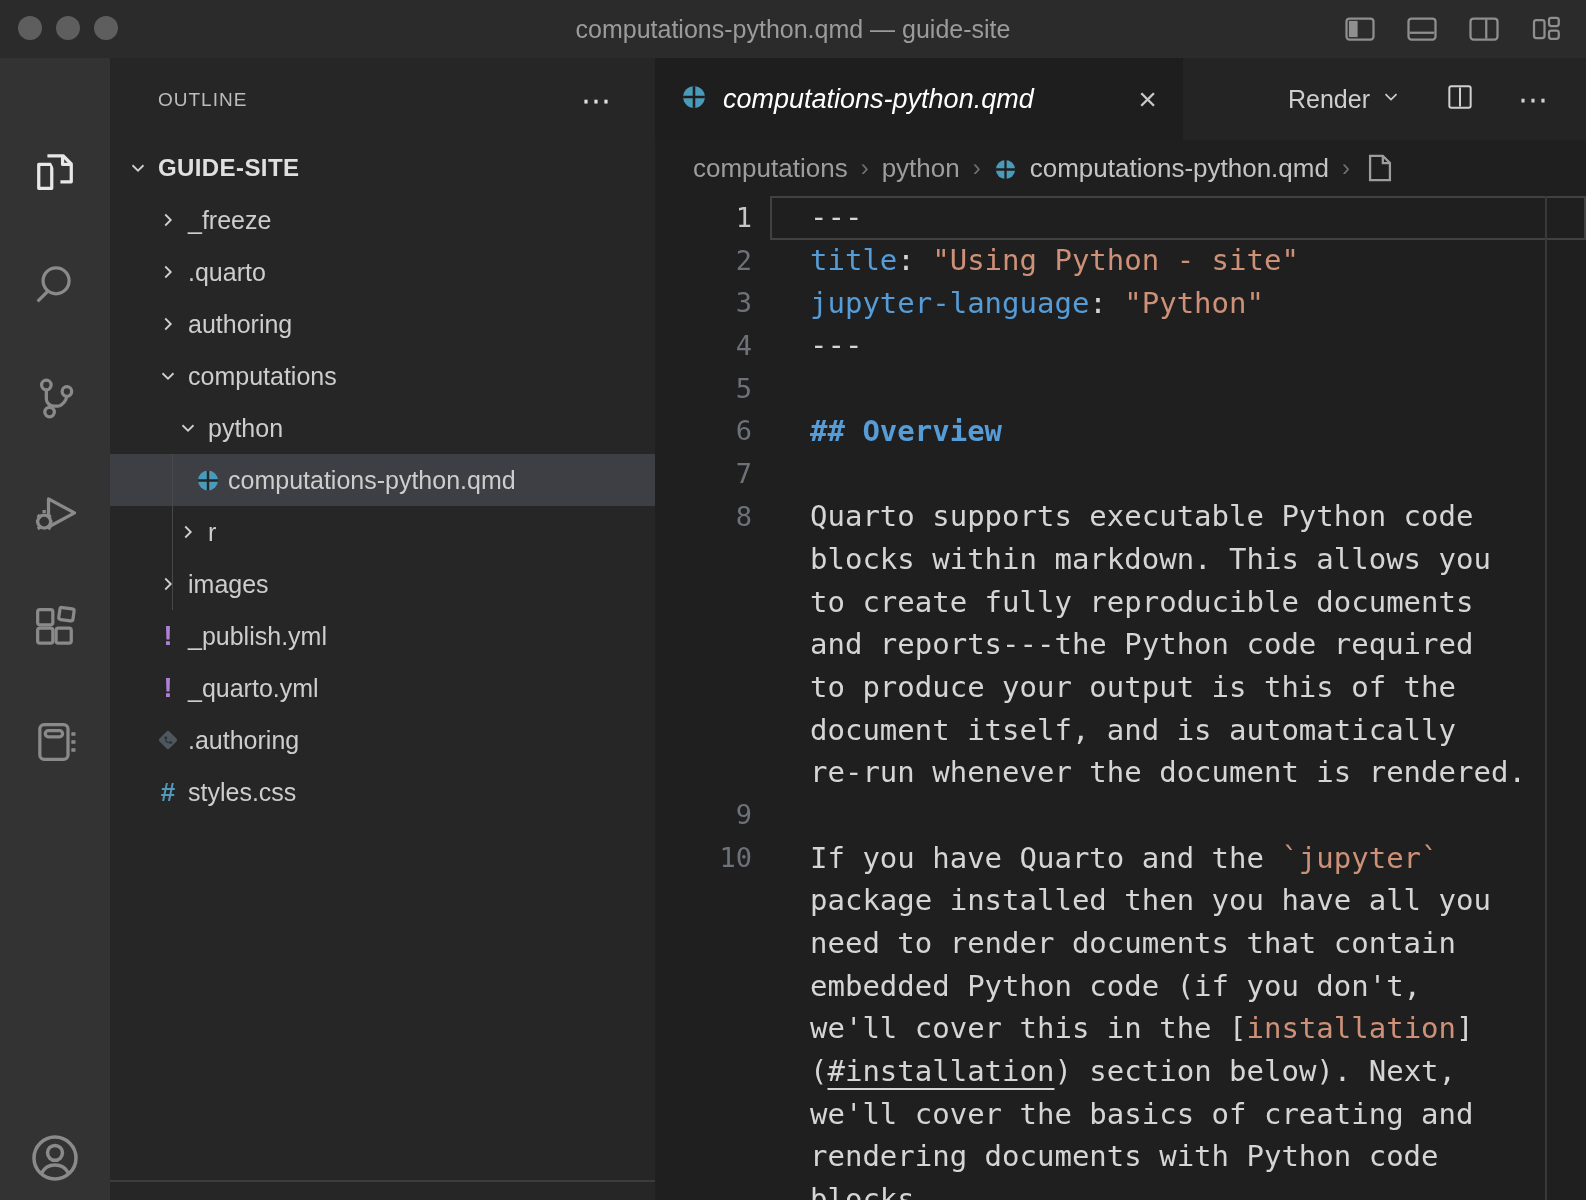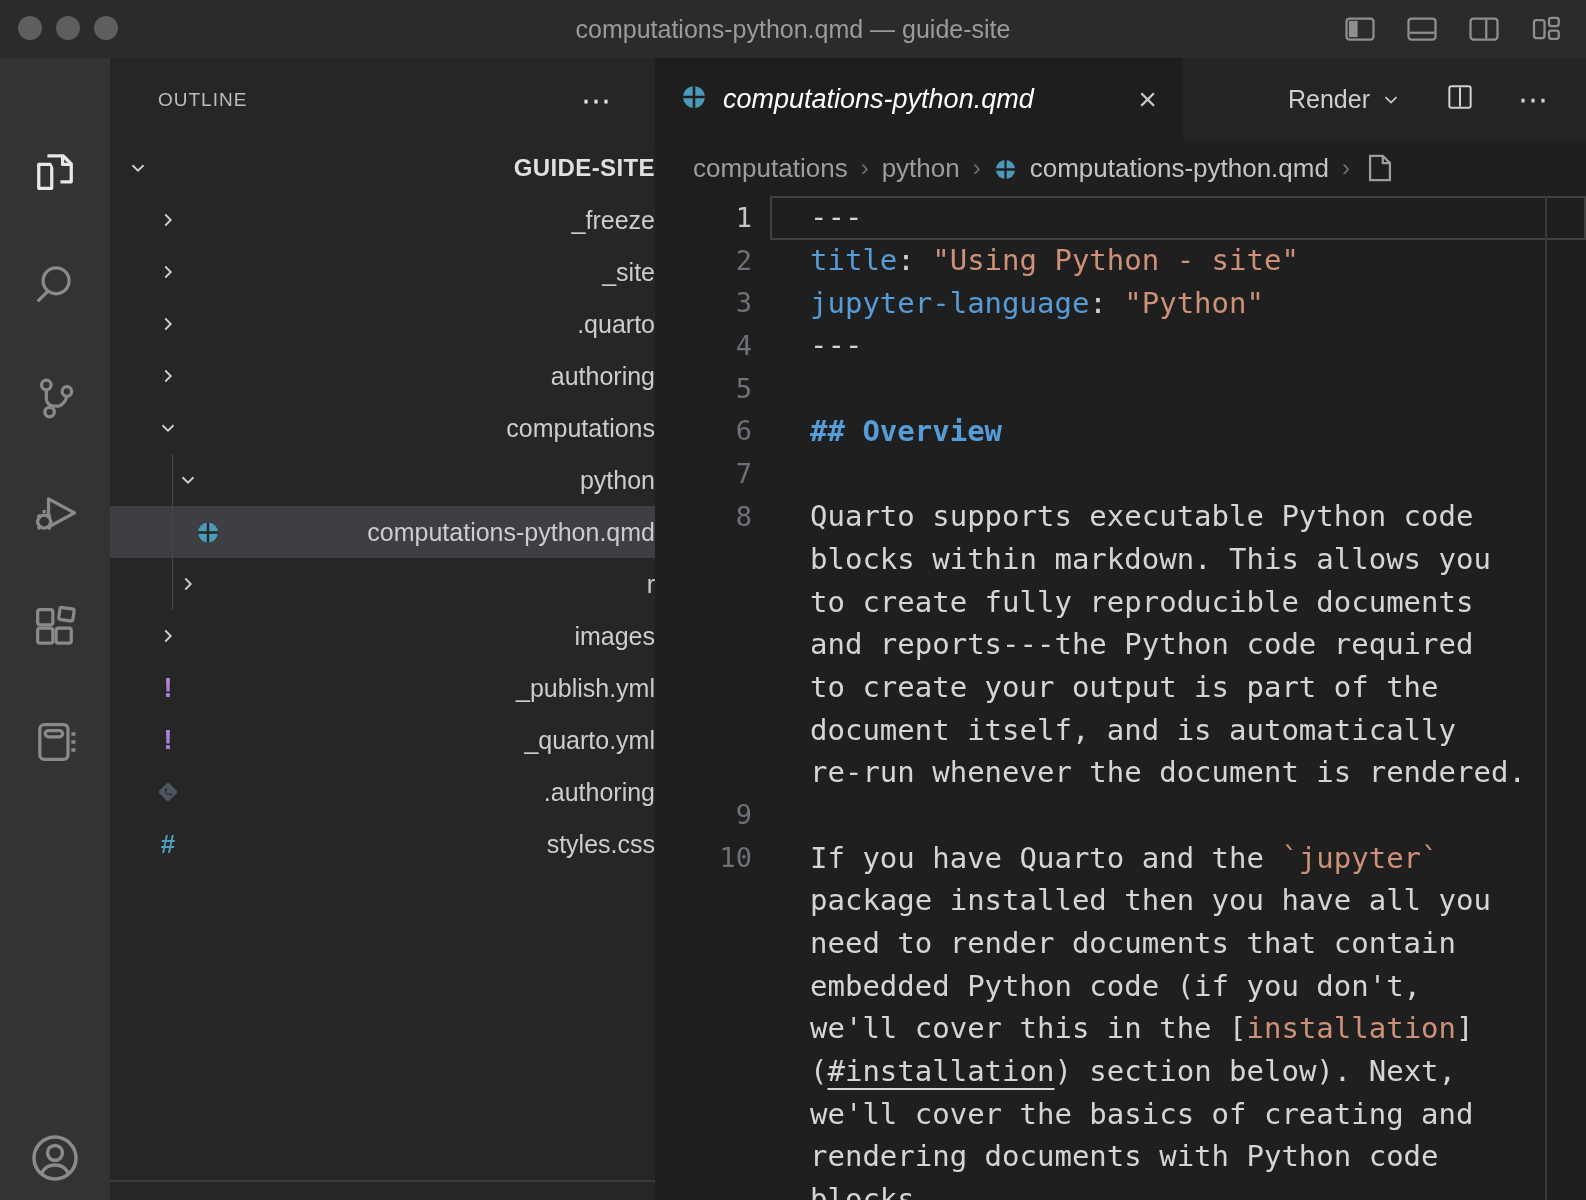--- a/index.html
+++ b/index.html
@@ -21,38 +21,38 @@
   .activitybar{ position:absolute; top:58px; left:0; width:110px; bottom:0; background:#333334; }
   .ab-item{ position:absolute; left:50%; transform:translateX(-50%); width:56px; height:56px;
     display:flex; align-items:center; justify-content:center; }
   .ab-item svg{ display:block; }
   
   .sidebar{ position:absolute; top:58px; left:110px; width:545px; bottom:0; background:#262627; overflow:hidden; }
   .sb-header{ position:relative; height:84px; }
   .sb-title{ position:absolute; left:48px; top:50%; transform:translateY(-50%); color:#bcbcbc; font-size:19px; letter-spacing:1px; }
   .sb-more{ position:absolute; right:42px; top:50%; transform:translateY(-50%); color:#e0e0e0; font-size:30px; letter-spacing:2px; }
   .tree{ position:relative; }
-  .tree-row{ display:flex; align-items:center; height:52px; font-size:25px; color:#cdcdcd; white-space:nowrap;justify-content:space-between; }
+  .tree-row{ display:flex; align-items:center; height:52px; font-size:25px; color:#cdcdcd; white-space:nowrap; }
   .tree-row.sel{ background:#3e3e45; }
   .tree-row.bold{ font-weight:bold; font-size:24px; color:#e0e0e0; letter-spacing:.4px; }
   .tw{ width:24px; height:24px; flex:none; display:flex; align-items:center; justify-content:center; margin-right:8px; }
   .lvl0{ padding-left:16px; } .lvl1{ padding-left:46px; } .lvl2{ padding-left:66px; } .lvl3{ padding-left:86px; }
   .yml-glyph{ color:#b180d7; font-weight:bold; font-size:27px; }
   .css-glyph{ color:#519aba; font-weight:bold; font-size:26px; }
   .indent-guide{ position:absolute; left:62px; width:1px; background:#47474a; }
   .outline{ position:absolute; left:0; right:0; top:1122px; border-top:2px solid #3c3c3d; height:78px; }
   .outline-row{ display:flex; align-items:center; height:60px; padding-left:16px; font-weight:bold; font-size:24px; color:#cfcfcf; }
   
   .editor{ position:absolute; top:58px; left:655px; right:0; bottom:0; background:#1f1f20; }
   .tabbar{ position:relative; height:82px; background:#242425; display:flex; }
   .tab{ width:528px; height:82px; background:#1e1e1f; display:flex; align-items:center; padding:0 26px; gap:16px; }
   .tab-title{ font-style:italic; font-size:27px; color:#ffffff; }
   .tab-close{ margin-left:auto; color:#c8c8c8; font-size:32px; line-height:1; }
   .tab-actions{ margin-left:auto; display:flex; align-items:center; gap:42px; padding-right:36px; }
-  .render-btn{ display:flex; align-items:center; gap:10px; color:#cfcfcf; font-size:25px; }
+  .render-btn{ display:flex; gap:10px; color:#cfcfcf; font-size:25px; }
   .more-dots{ color:#cfcfcf; font-size:30px; letter-spacing:2px; }
   .breadcrumbs{ height:56px; display:flex; align-items:center; padding-left:38px; gap:13px; font-size:26px; color:#9d9d9d; white-space:nowrap; overflow:hidden; }
   .bc-sep{ color:#707070; font-size:24px; }
   .bc-last{ color:#c4c4c4; }
   
   .codearea{ position:absolute; top:138px; left:0; right:0; bottom:0; overflow:hidden;
     font-family:"DejaVu Sans Mono",monospace; font-size:29px; color:#d5d5d5; }
   .ruler{ position:absolute; left:890px; top:0; bottom:0; width:2px; background:#39393a; }
   .curline{ position:absolute; left:115px; top:0px; right:0; height:44px; border:2px solid #414144; }
   .code-row{ position:relative; display:flex; height:42.7px; align-items:center; white-space:pre; }
@@ -180,28 +180,20 @@
             </svg>
           </span>
           <span>_freeze</span>
         </div>
         <div class="tree-row lvl1">
           <span class="tw">
             <svg width="22" height="22" viewBox="0 0 24 24" fill="none" stroke="#cfcfcf" stroke-width="2">
               <polyline points="9 6 15 12 9 18"></polyline>
             </svg>
           </span>
-          <span>_site</span>
-        </div>
-        <div class="tree-row lvl1">
-          <span class="tw">
-            <svg width="22" height="22" viewBox="0 0 24 24" fill="none" stroke="#cfcfcf" stroke-width="2">
-              <polyline points="9 6 15 12 9 18"></polyline>
-            </svg>
-          </span>
           <span>.quarto</span>
         </div>
         <div class="tree-row lvl1">
           <span class="tw">
             <svg width="22" height="22" viewBox="0 0 24 24" fill="none" stroke="#cfcfcf" stroke-width="2">
               <polyline points="9 6 15 12 9 18"></polyline>
             </svg>
           </span>
           <span>authoring</span>
         </div>
@@ -339,21 +331,21 @@
           <div class="code-row"><span class="gutter">2</span><span class="content"><span class="c-key">title</span><span>: </span><span class="c-str">"Using Python - site"</span></span></div>
           <div class="code-row"><span class="gutter">3</span><span class="content"><span class="c-key">jupyter-language</span><span>: </span><span class="c-str">"Python"</span></span></div>
           <div class="code-row"><span class="gutter">4</span><span class="content"><span>---</span></span></div>
           <div class="code-row"><span class="gutter">5</span><span class="content"></span></div>
           <div class="code-row"><span class="gutter">6</span><span class="content"><span class="c-head">## Overview</span></span></div>
           <div class="code-row"><span class="gutter">7</span><span class="content"></span></div>
           <div class="code-row"><span class="gutter">8</span><span class="content"><span>Quarto supports executable Python code</span></span></div>
           <div class="code-row"><span class="gutter"></span><span class="content"><span>blocks within markdown. This allows you</span></span></div>
           <div class="code-row"><span class="gutter"></span><span class="content"><span>to create fully reproducible documents</span></span></div>
           <div class="code-row"><span class="gutter"></span><span class="content"><span>and reports---the Python code required</span></span></div>
-          <div class="code-row"><span class="gutter"></span><span class="content"><span>to create your output is part of the</span></span></div>
+          <div class="code-row"><span class="gutter"></span><span class="content"><span>to produce your output is this of the</span></span></div>
           <div class="code-row"><span class="gutter"></span><span class="content"><span>document itself, and is automatically</span></span></div>
           <div class="code-row"><span class="gutter"></span><span class="content"><span>re-run whenever the document is rendered.</span></span></div>
           <div class="code-row"><span class="gutter">9</span><span class="content"></span></div>
           <div class="code-row"><span class="gutter">10</span><span class="content"><span>If you have Quarto and the </span><span class="c-str">`jupyter`</span></span></div>
           <div class="code-row"><span class="gutter"></span><span class="content"><span>package installed then you have all you</span></span></div>
           <div class="code-row"><span class="gutter"></span><span class="content"><span>need to render documents that contain</span></span></div>
           <div class="code-row"><span class="gutter"></span><span class="content"><span>embedded Python code (if you don't,</span></span></div>
           <div class="code-row"><span class="gutter"></span><span class="content"><span>we'll cover this in the [</span><span class="c-str">installation</span><span>]</span></span></div>
           <div class="code-row"><span class="gutter"></span><span class="content"><span>(</span><span class="c-link">#installation</span><span>) section below). Next,</span></span></div>
           <div class="code-row"><span class="gutter"></span><span class="content"><span>we'll cover the basics of creating and</span></span></div>

